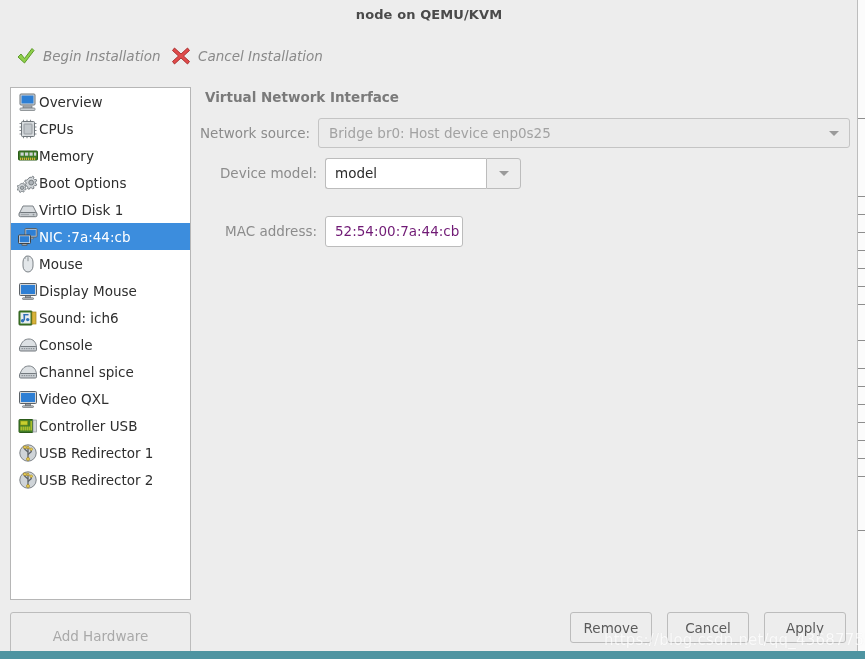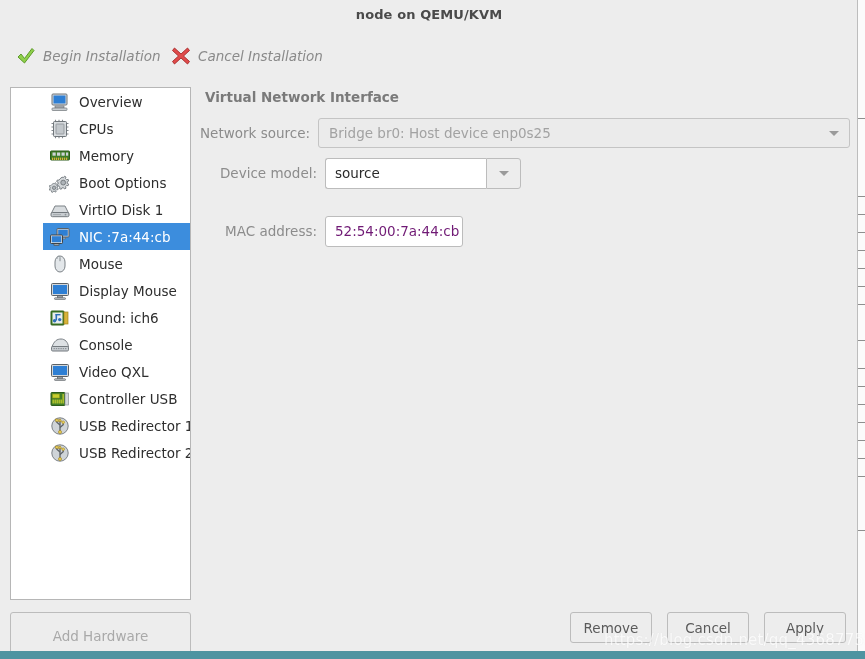--- a/index.html
+++ b/index.html
@@ -69,24 +69,22 @@
     background: #ffffff;
     border: 1px solid #b6b6b6;
     box-sizing: border-box;
     overflow: hidden;
   }
   .hw-item {
     display: flex;
     align-items: center;
     height: 27px;
     padding-left: 6px;
-    gap: 8px;
     cursor: default;
     box-sizing: border-box;
-    margin-left: 32px;
   }
   .hw-item.selected { background: #3c8ddd; }
   .hw-item.selected .hw-label { color: #ffffff; }
   .hw-label {
     font-size: 13.5px;
     color: #2e2e2e;
     white-space: nowrap;
     overflow: hidden;
   }
   .hw-icon { width: 22px; height: 20px; flex: 0 0 22px; }
@@ -449,20 +447,37 @@
             <rect x="9.1" y="13" width="1.4" height="1.2"></rect>
               <rect x="11.4" y="13" width="1.4" height="1.2"></rect>
             <rect x="13.7" y="13" width="1.4" height="1.2"></rect>
               <rect x="16" y="13" width="1.4" height="1.2"></rect>
           </g>
         </svg>
       </span>
       <span class="hw-label">Console</span>
     </div>
 
+    <div class="hw-item">
+      <span class="hw-icon">
+        <svg viewBox="0 0 22 20" width="22" height="20">
+          <path d="M3 12 C5 6 8 4 12 4 C16 4 19 7 19.5 12 Z" fill="#dde1e4" stroke="#7b8186" stroke-width="1"></path>
+          <rect x="2.5" y="11.5" width="17" height="4.5" rx="1.2" fill="#c9ced2" stroke="#73797e" stroke-width="1"></rect>
+          <g fill="#8d9398">
+            <rect x="4.5" y="13" width="1.4" height="1.2"></rect>
+              <rect x="6.8" y="13" width="1.4" height="1.2"></rect>
+            <rect x="9.1" y="13" width="1.4" height="1.2"></rect>
+              <rect x="11.4" y="13" width="1.4" height="1.2"></rect>
+            <rect x="13.7" y="13" width="1.4" height="1.2"></rect>
+              <rect x="16" y="13" width="1.4" height="1.2"></rect>
+          </g>
+        </svg>
+      </span>
+      <span class="hw-label">Channel spice</span>
+    </div>
 
     <div class="hw-item">
       <span class="hw-icon">
         <svg viewBox="0 0 22 20" width="22" height="20">
           <rect x="2.5" y="2.5" width="17" height="12" rx="1" fill="#d3d7da" stroke="#5b6166" stroke-width="1"></rect>
           <rect x="4" y="4" width="14" height="9" fill="#2e7fd4"></rect>
           <rect x="8.5" y="15" width="5" height="1.8" fill="#b9bec2" stroke="#5b6166" stroke-width="0.7"></rect>
           <rect x="5.5" y="16.8" width="11" height="1.6" rx="0.6" fill="#c9ced2" stroke="#5b6166" stroke-width="0.7"></rect>
         </svg>
       </span>
@@ -536,21 +551,21 @@
       <div class="form-label">Network source:</div>
       <div class="combo-disabled">
         <span class="combo-text">Bridge br0: Host device enp0s25</span>
         <span class="combo-arrow"></span>
       </div>
     </div>
 
     <div class="form-row" id="row-device-model">
       <div class="form-label">Device model:</div>
       <div class="combo-entry-wrap">
-        <div class="combo-entry">source</div>
+        <div class="combo-entry">model</div>
         <div class="combo-btn">
           <span class="combo-arrow"></span>
         </div>
       </div>
     </div>
 
     <div class="form-row" id="row-mac-address">
       <div class="form-label">MAC address:</div>
       <div class="text-entry">52:54:00:7a:44:cb</div>
     </div>

